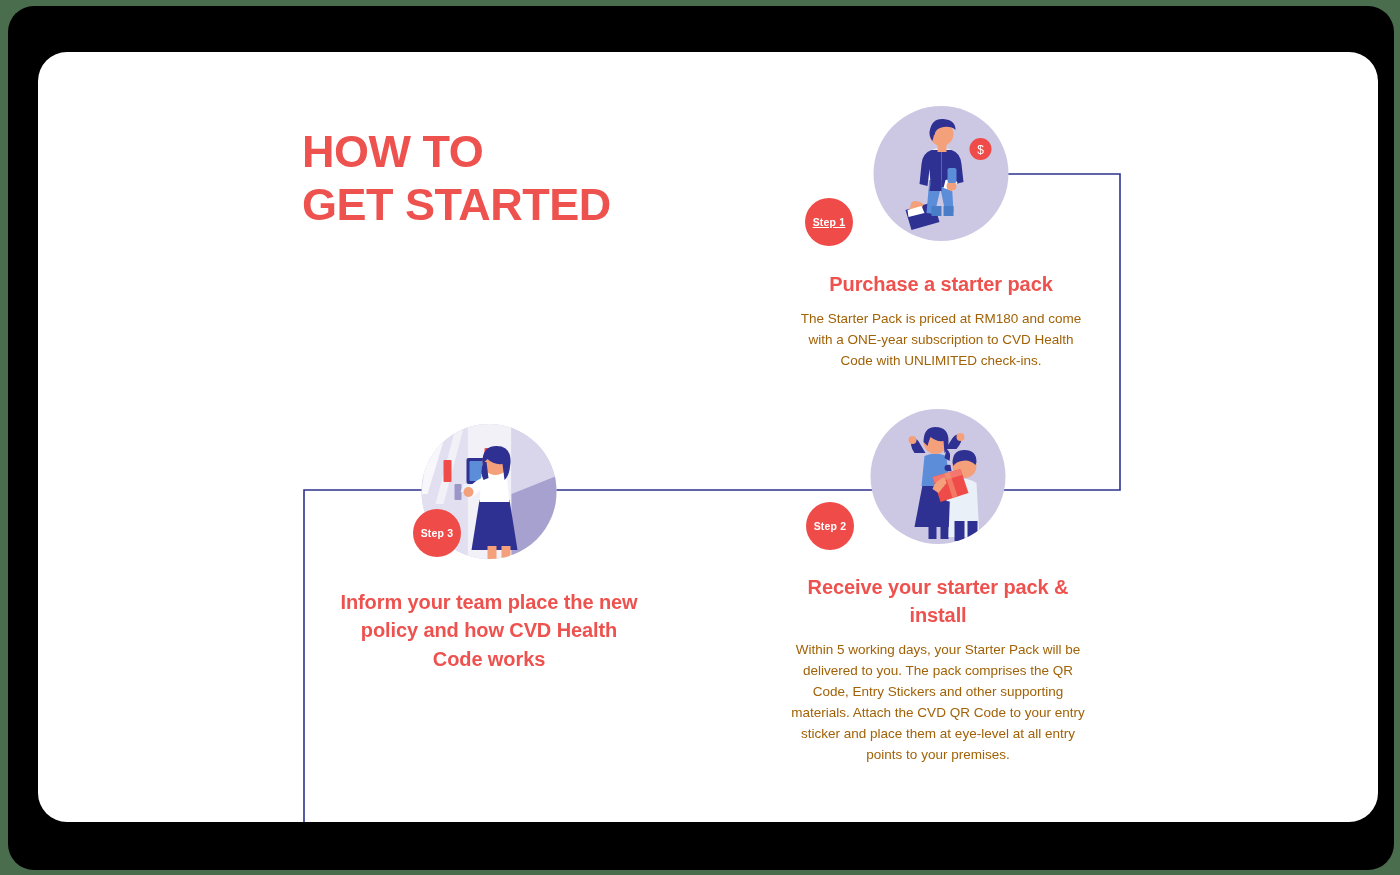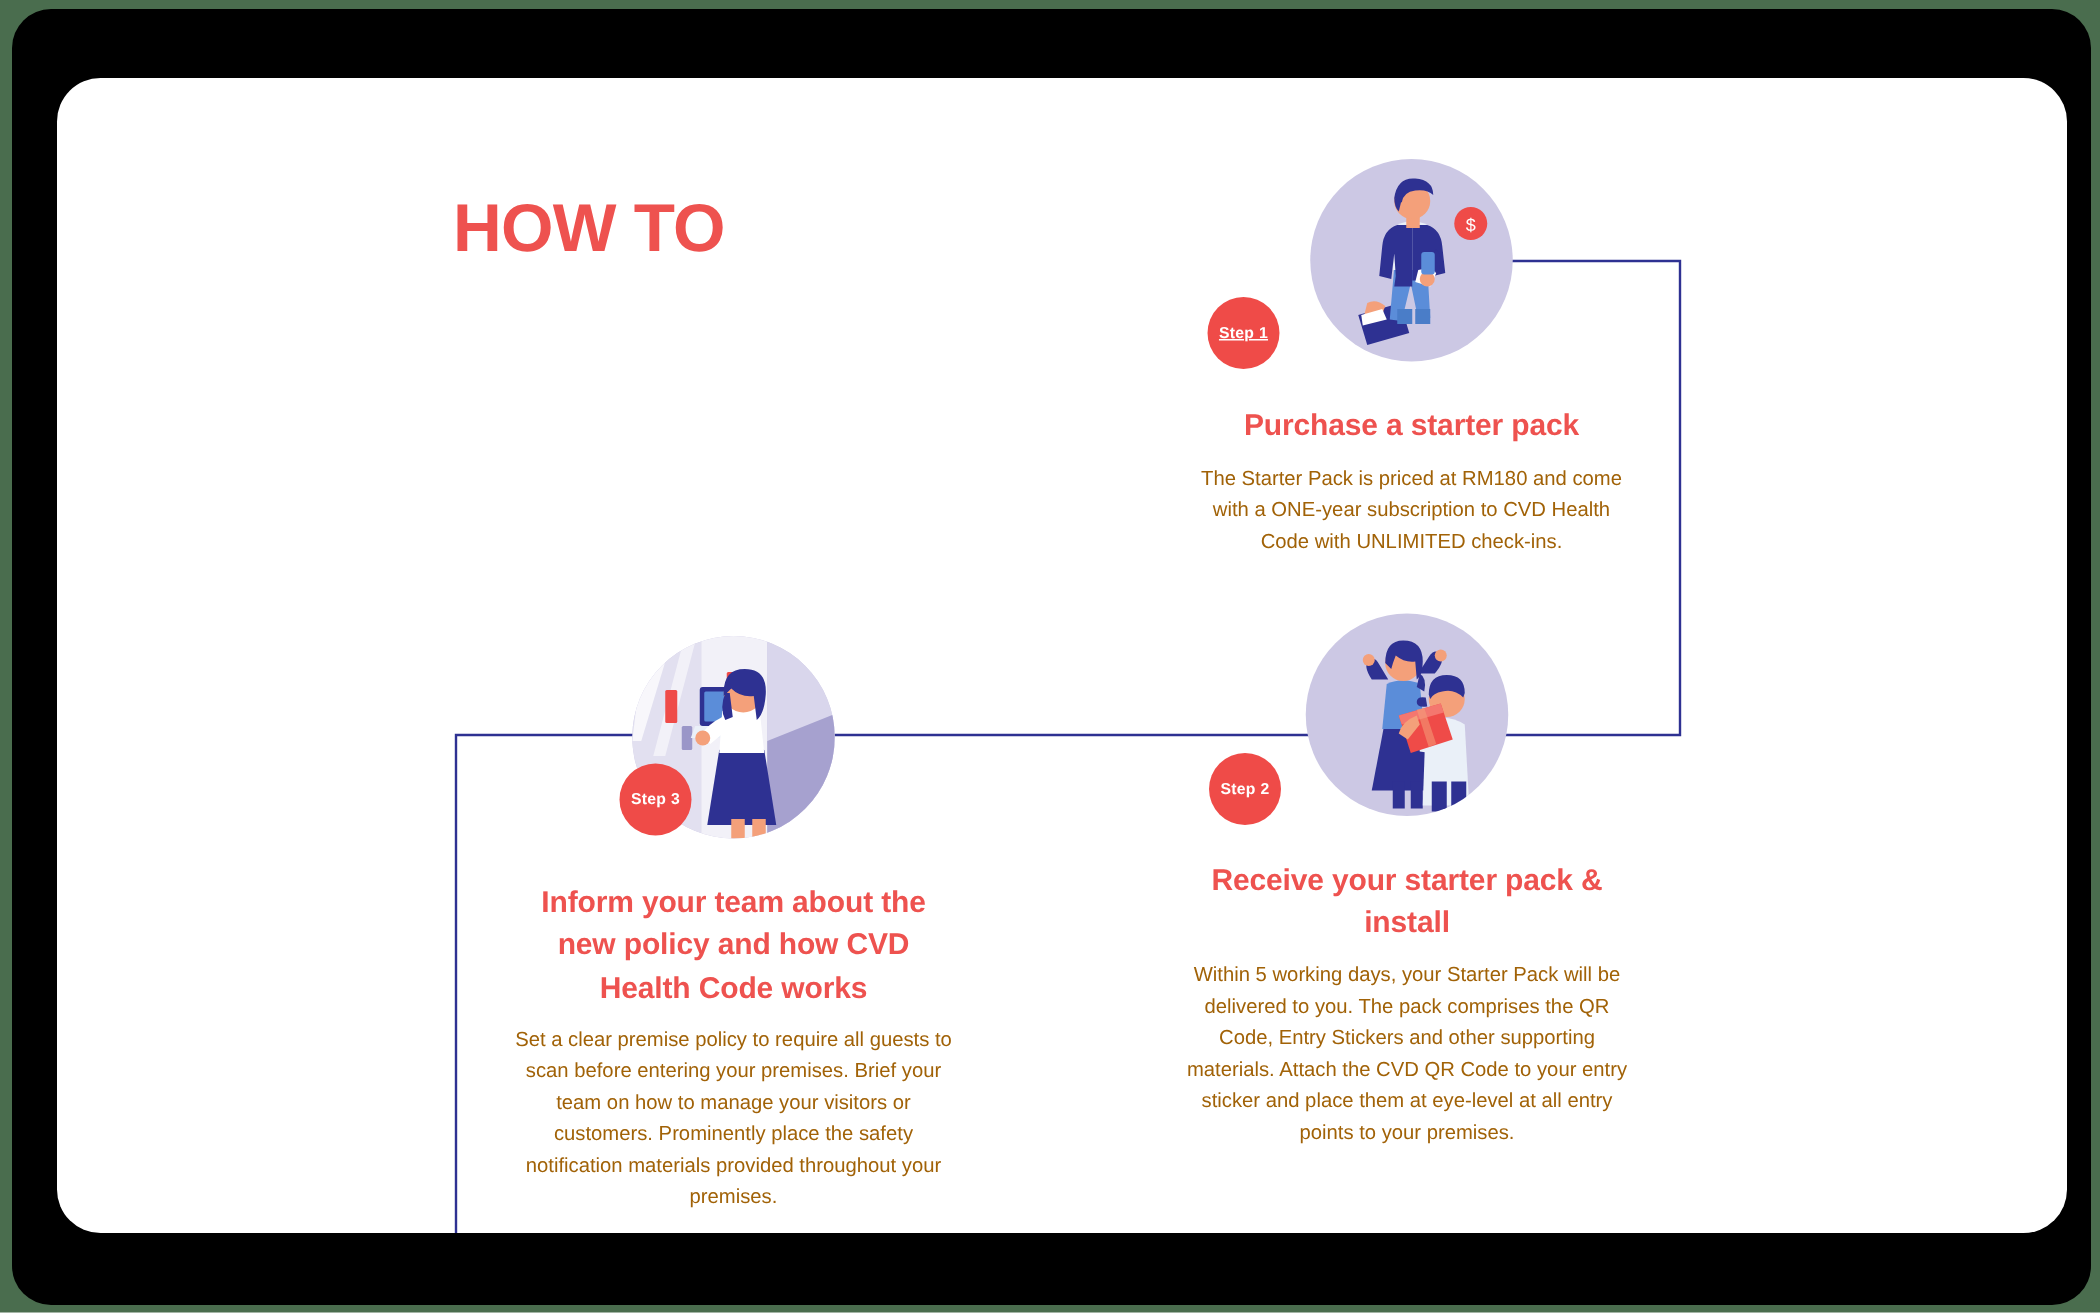--- a/index.html
+++ b/index.html
@@ -145,20 +145,21 @@
 <div class="device-frame">
   <div class="screen">
     <div class="canvas">
 
       <svg class="connector" viewBox="0 0 1400 875">
         <path d="M 995 168 L 1112 168 L 1112 484 L 296 484 L 296 830" fill="none" stroke="#2e3192" stroke-width="1.6"></path>
       </svg>
 
       <h1 class="title">
         <span class="title-line">HOW TO</span>
+        <span class="title-line">GET STARTED</span>
       </h1>
 
       <div class="step" id="step-1">
         <div class="step-art-wrap">
           <div class="art-circle">
             <svg viewBox="0 0 135 135">
 
               <path d="M32 104 L60 96 L66 116 L38 124 Z" fill="#2e3192"></path>
               <rect x="42" y="99" width="8" height="5" rx="1.5" fill="#2e3192"></rect>
 
@@ -265,19 +266,18 @@
               <path d="M60 54 q-10 5 -14 12 l6 6 12 -10 z" fill="#ffffff"></path>
               <circle cx="47" cy="68" r="5" fill="#f4a07a"></circle>
 
               <circle cx="74" cy="38" r="13" fill="#f4a07a"></circle>
               <path d="M61 40 q-1 -18 14 -18 q15 0 14 17 q-1 13 -6 17 l-2 -16 q-9 1 -15 -5 q-3 3 -5 5 z" fill="#2e3192"></path>
               <path d="M62 38 q-4 10 0 18 l5 -2 -2 -16 z" fill="#2e3192"></path>
             </svg>
           </div>
           <div class="badge">Step 3</div>
         </div>
-        <div class="step-heading">Inform your team about the new policy and how CVD Health Code works</div>
-        <div class="step-body">Set a clear premise policy to require all guests to scan before entering your premises. Brief your team on how to manage your visitors or customers. Prominently place the safety notification materials provided throughout your premises.</div>
+        <div class="step-heading">Inform your team place the new policy and how CVD Health Code works</div>
       </div>
 
     </div>
   </div>
 </div>
 
 </body></html>

